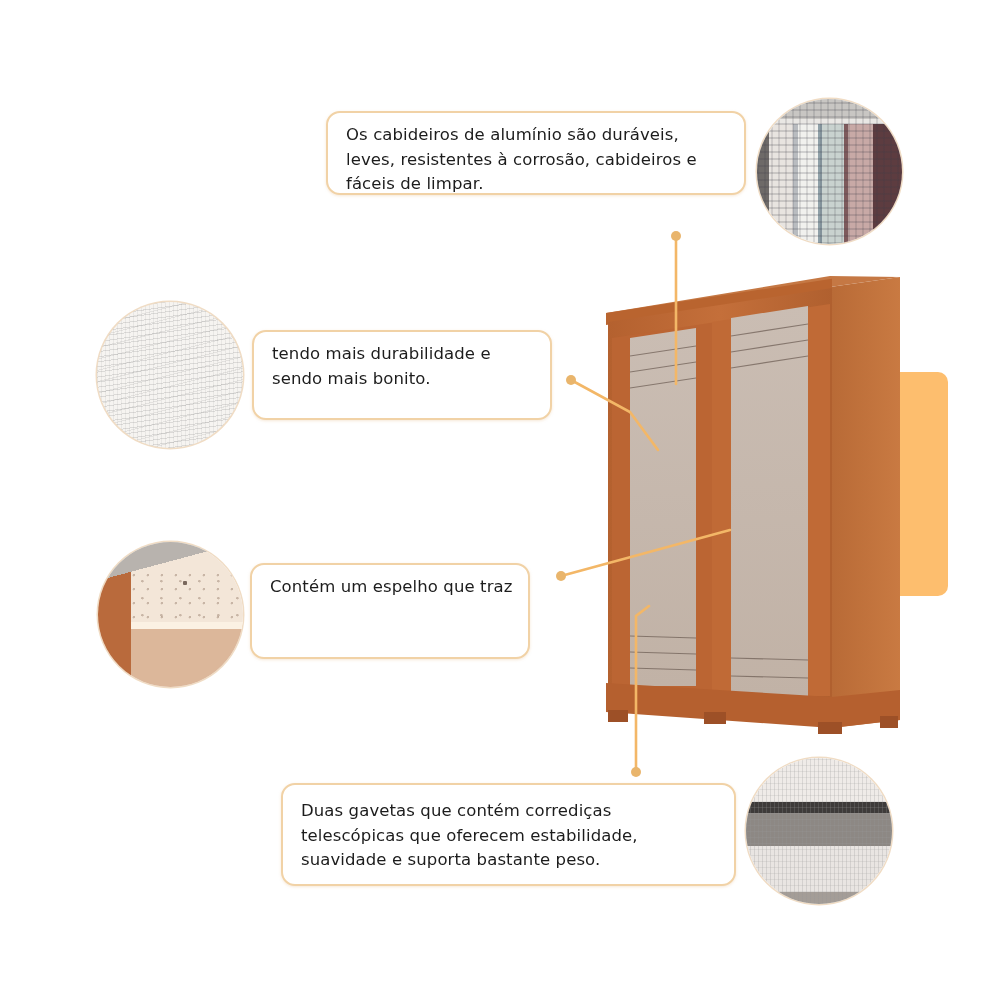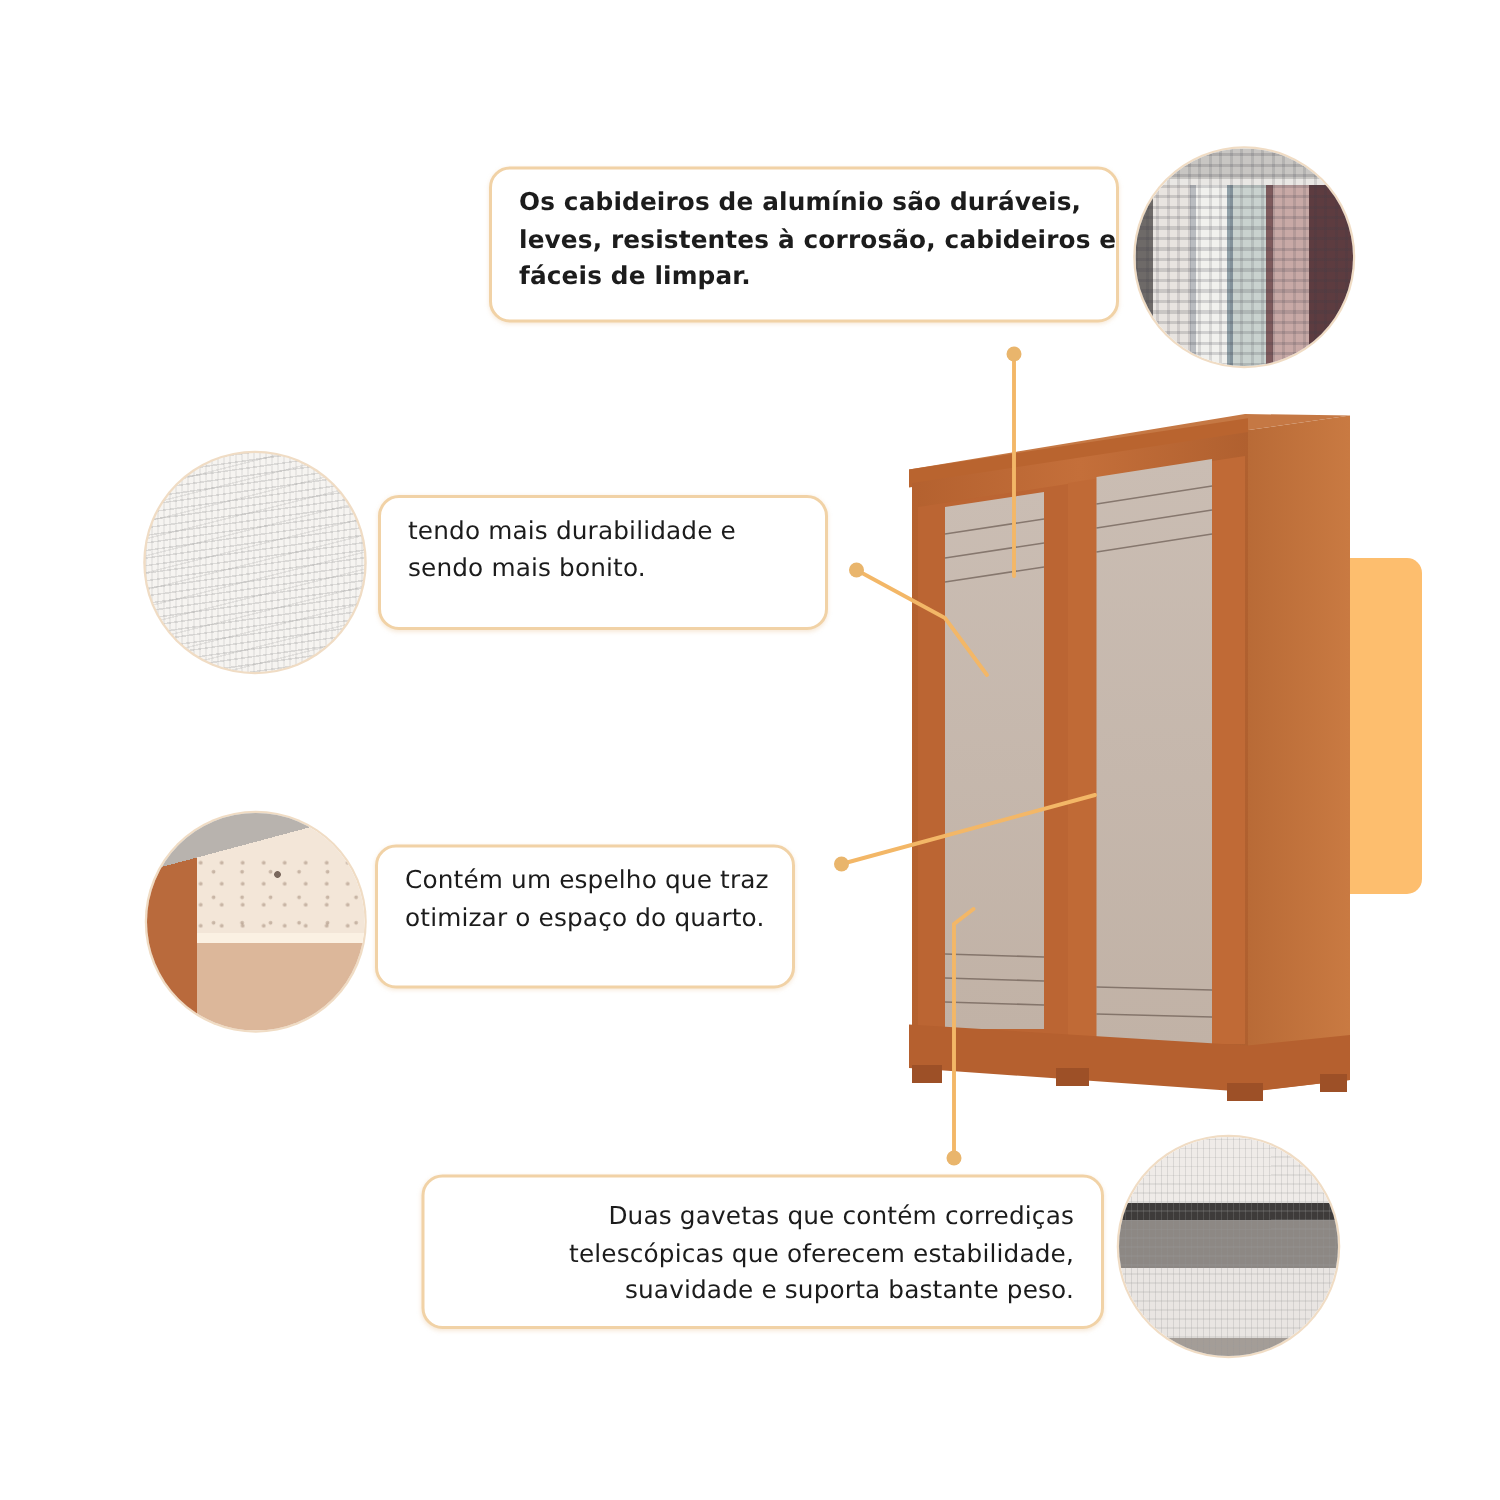--- a/index.html
+++ b/index.html
@@ -148,37 +148,36 @@
     <polyline points="636,772 636,616 649,606"></polyline>
   </g>
   <g fill="#e9b56c">
     <circle cx="676" cy="236" r="5"></circle>
     <circle cx="571" cy="380" r="5"></circle>
     <circle cx="561" cy="576" r="5"></circle>
     <circle cx="636" cy="772" r="5"></circle>
   </g>
 </svg>
 
-<div class="callout" style="left:326px; top:111px; width:420px; height:104px;font-weight:bold;">
+<div class="callout" style="left:326px; top:111px; width:420px; height:84px;">
   <span class="line">Os cabideiros de alumínio são duráveis,</span>
   <span class="line">leves, resistentes à corrosão, cabideiros e</span>
   <span class="line">fáceis de limpar.</span>
 </div>
 
 <div class="callout" style="left:252px; top:330px; width:300px; height:90px;">
   <span class="line">tendo mais durabilidade e</span>
   <span class="line">sendo mais bonito.</span>
 </div>
 
 <div class="callout" style="left:250px; top:563px; width:280px; height:96px;">
   <span class="line">Contém um espelho que traz</span>
-  <span class="line">otimizar o espaço do quarto.</span>
 </div>
 
-<div class="callout" style="left:281px; top:783px; width:455px; height:103px; padding-top:14px;text-align:right;">
+<div class="callout" style="left:281px; top:783px; width:455px; height:103px; padding-top:14px;">
   <span class="line">Duas gavetas que contém corrediças</span>
   <span class="line">telescópicas que oferecem estabilidade,</span>
   <span class="line">suavidade e suporta bastante peso.</span>
 </div>
 
 <div class="thumb thumb-clothes" style="left:757px; top:99px; width:145px; height:145px;"></div>
 
 <div class="thumb thumb-linen" style="left:97px; top:302px; width:146px; height:146px;"></div>
 
 <div class="thumb thumb-mirror" style="left:98px; top:542px; width:145px; height:145px;"></div>

